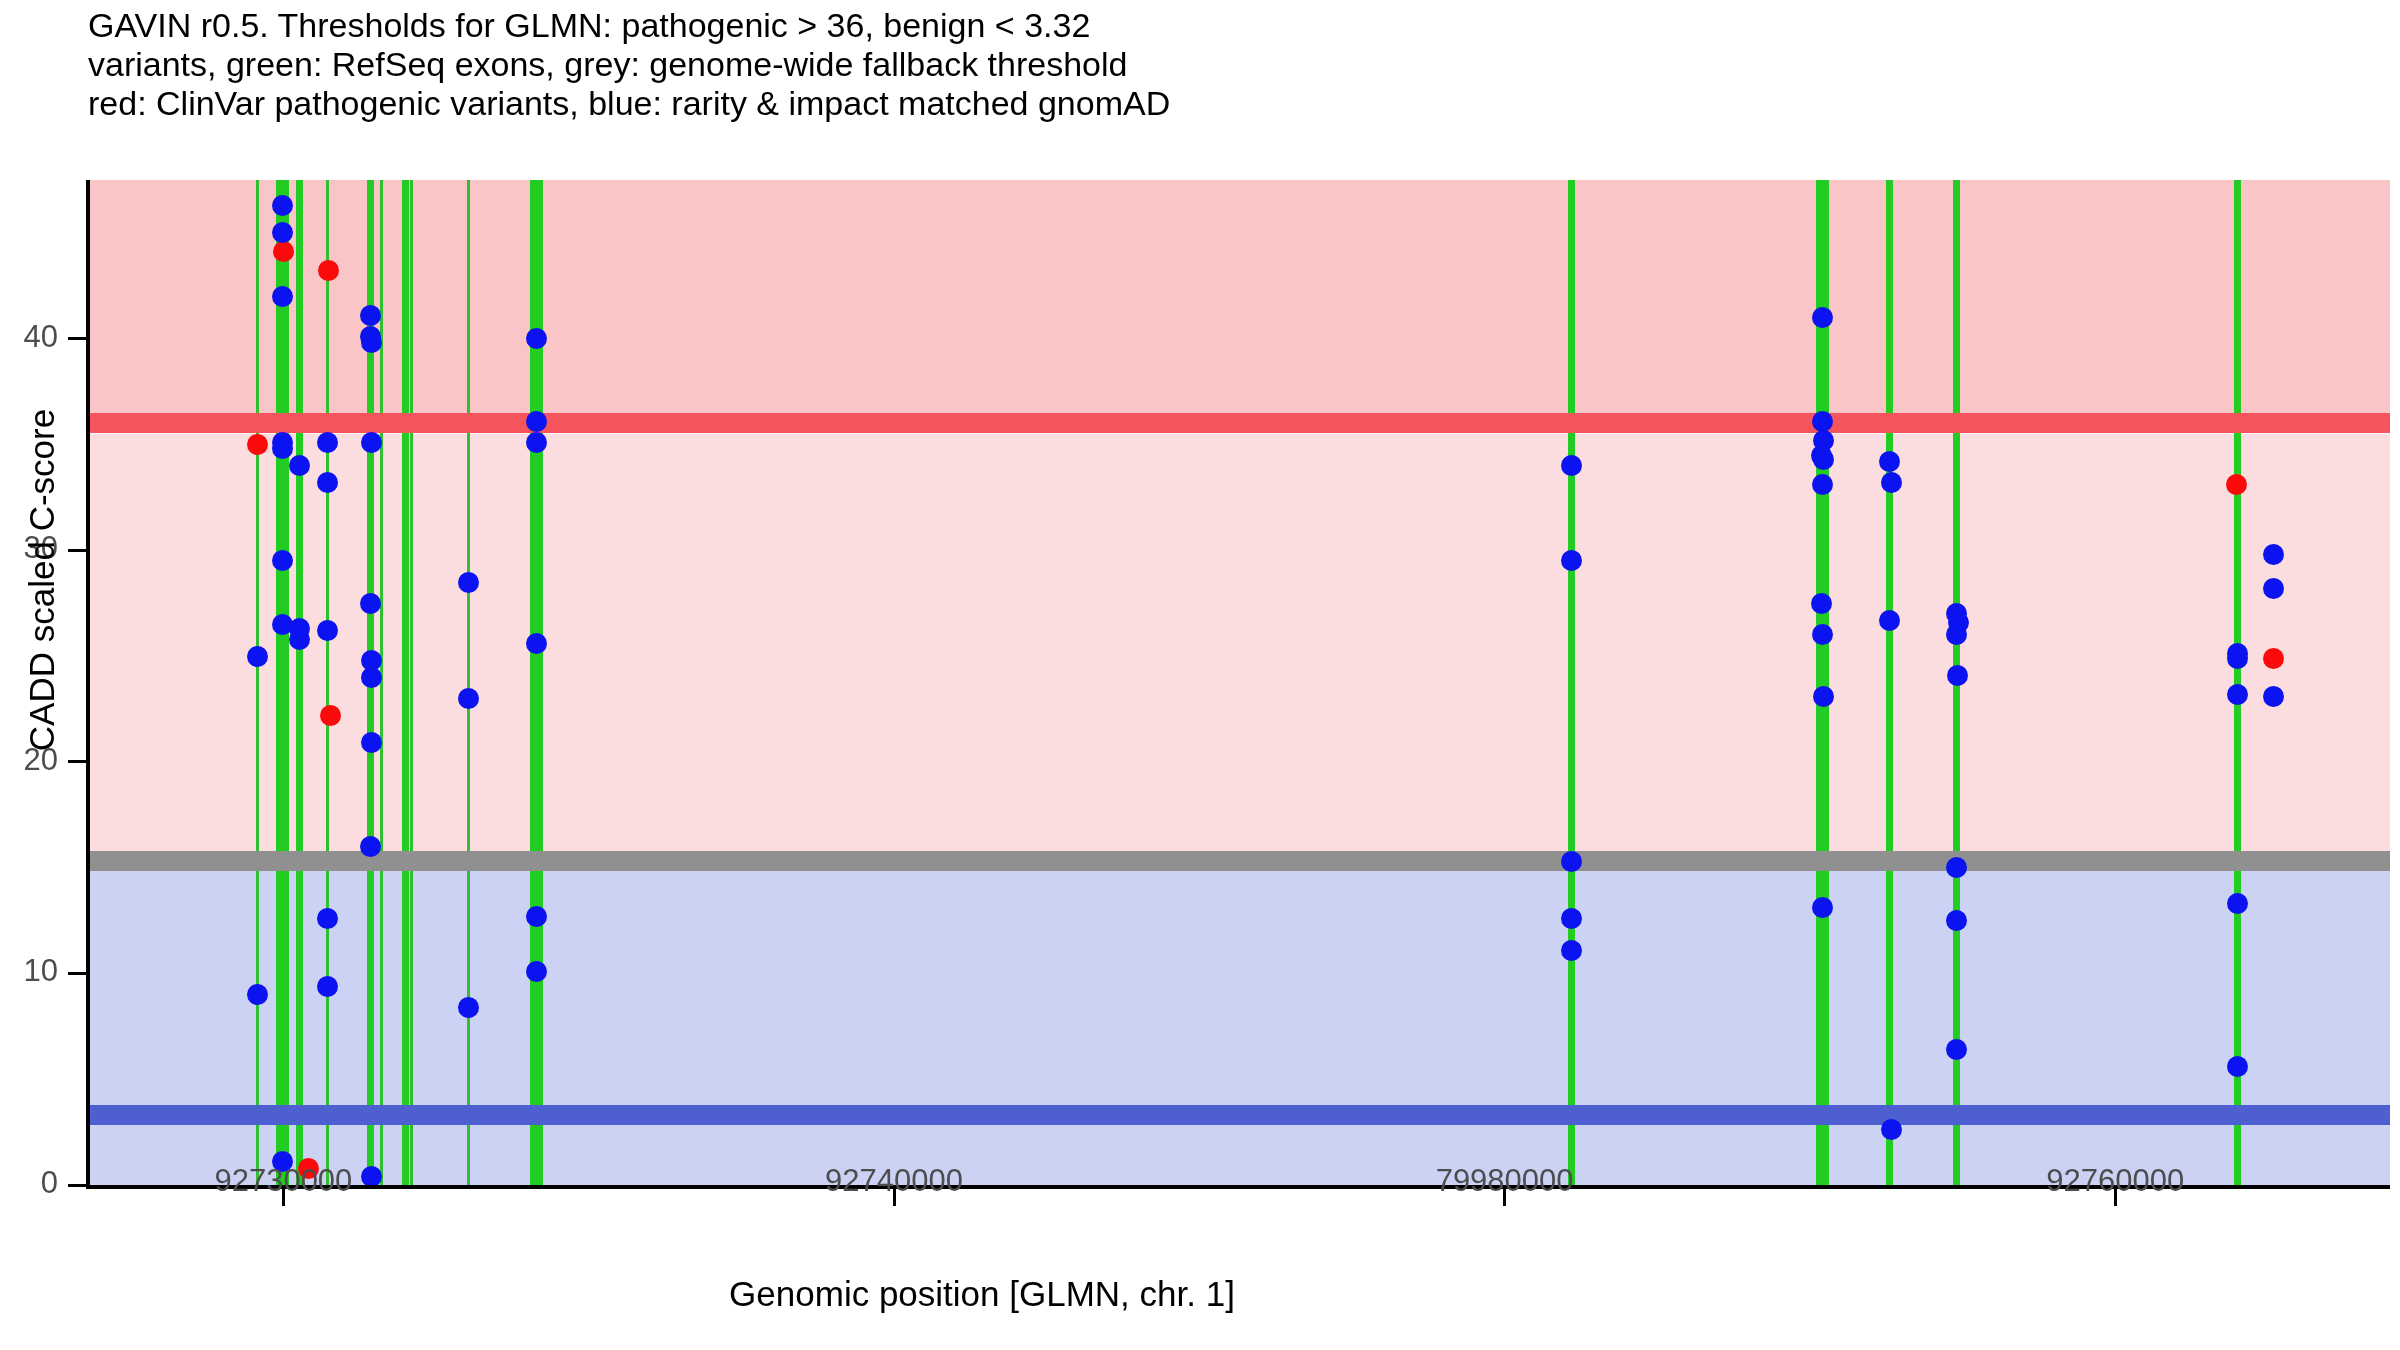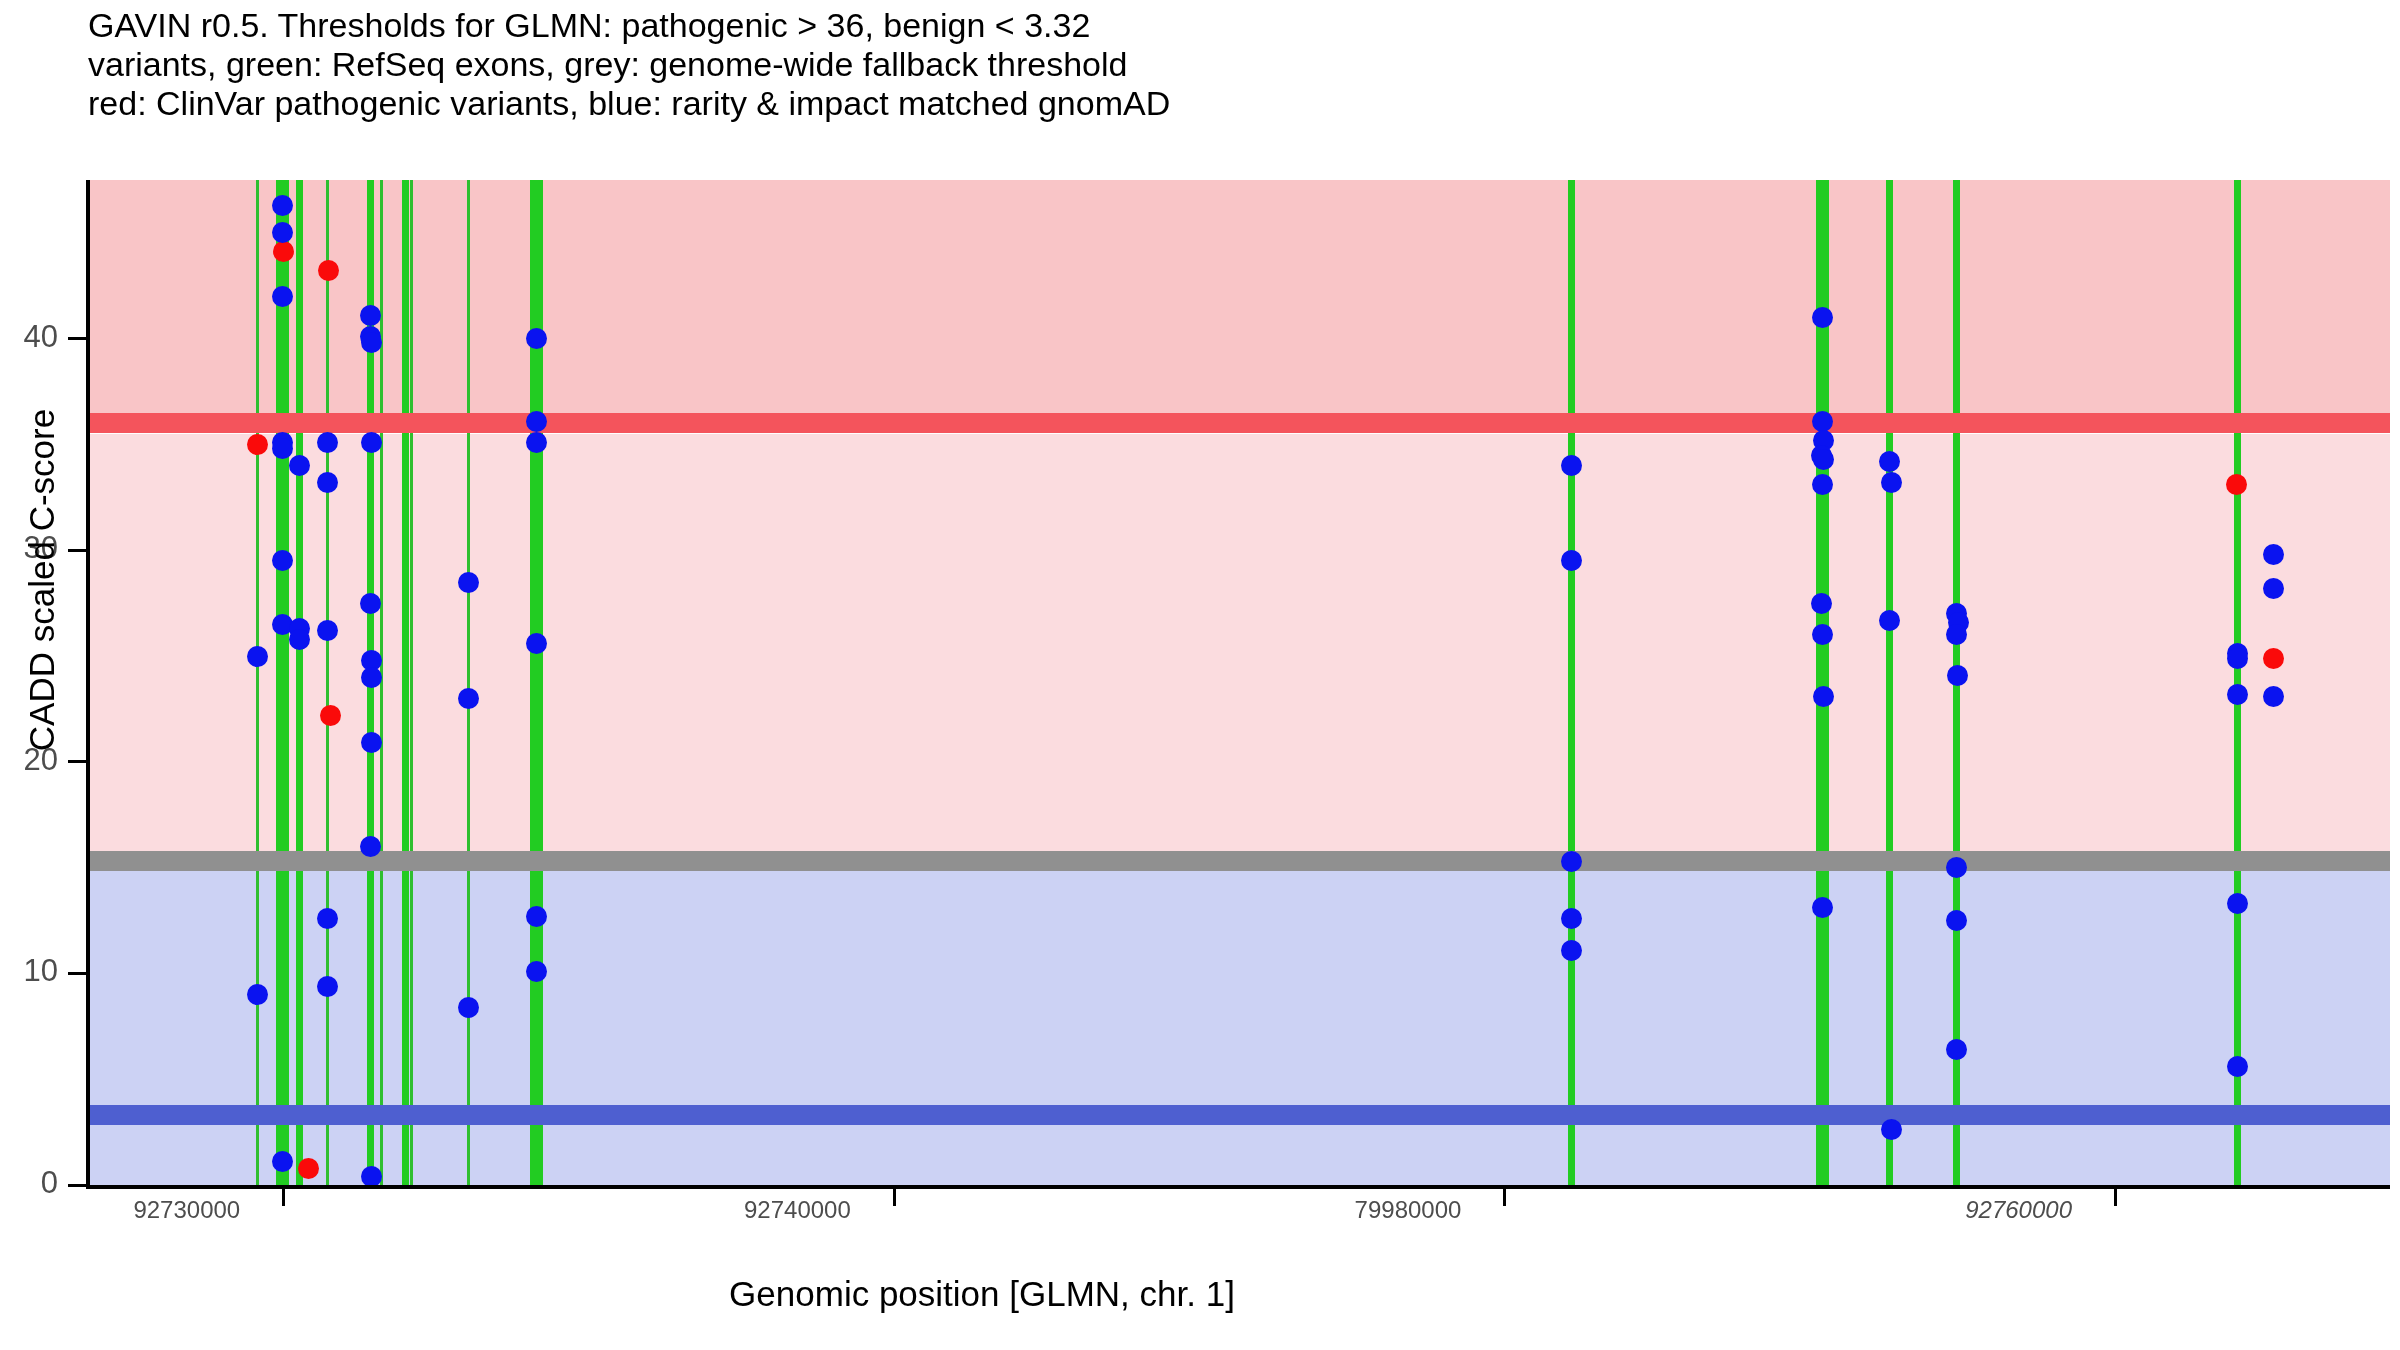--- a/index.html
+++ b/index.html
@@ -27,21 +27,21 @@
   .pt.red{background:#fa0a0a;}
 
   
   #axis-y-line{position:absolute;left:86px;top:180px;width:4px;height:1007px;background:#000;}
   #axis-x-line{position:absolute;left:86px;top:1185px;width:2304px;height:4px;background:#000;}
 
   .ytick{position:absolute;left:68px;width:18px;height:3px;background:#000;}
   .ylab{position:absolute;width:200px;text-align:right;font-size:31px;color:#4d4d4d;}
 
   .xtick{position:absolute;top:1189px;width:3px;height:17px;background:#000;}
-  .xtick-label{position:absolute;top:1196px;font-size:24px;color:#4d4d4d;text-align:left;width:300px;margin-left:-150px;white-space:nowrap;}
+  .xtick-label{position:absolute;top:1163px;font-size:31px;color:#4d4d4d;text-align:center;width:300px;margin-left:-150px;white-space:nowrap;}
 
   #ytitle{position:absolute;left:-168px;top:560px;width:420px;text-align:center;font-size:35px;color:#000;
           transform:rotate(-90deg);transform-origin:center center;white-space:nowrap;}
   #ytitle-wrap{position:absolute;left:0;top:0;width:60px;height:1350px;}
   #xtitle{position:absolute;left:0;top:1274px;width:1964px;text-align:center;font-size:35px;color:#000;}
 </style>
 </head>
 <body>
 
 <div id="stage">
@@ -177,21 +177,21 @@
       <div class="ylab" style="left: -142px; top: 318.684px;">40</div>
     </div>
   <div id="xaxis-layer">
       <div class="xtick" style="left: 281.895px;"></div>
       <div class="xtick-label" style="left: 283.395px;">92730000</div>
       <div class="xtick" style="left: 892.505px;"></div>
       <div class="xtick-label" style="left: 894.005px;">92740000</div>
       <div class="xtick" style="left: 1503.12px;"></div>
       <div class="xtick-label" style="left: 1504.62px;">79980000</div>
       <div class="xtick" style="left: 2113.73px;"></div>
-      <div class="xtick-label" style="left: 2115.23px; font-style: italic;">92760000</div>
+      <div class="xtick-label" style="left: 2115.23px;">92760000</div>
     </div>
 
   <div id="ytitle-wrap">
     <div id="ytitle">CADD scaled C-score</div>
   </div>
   <div id="xtitle">Genomic position [GLMN, chr. 1]</div>
 
 </div>
 
 </body></html>

